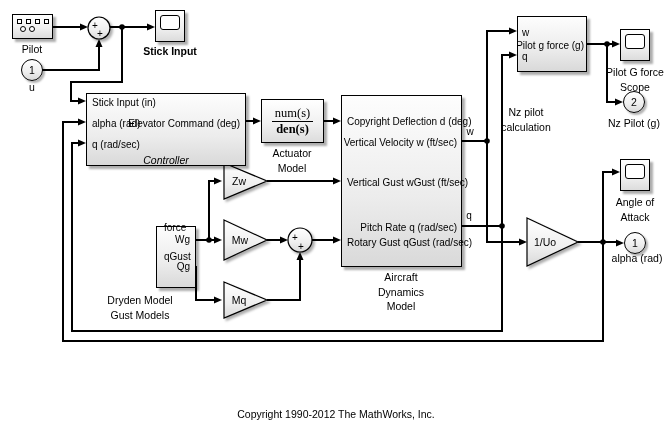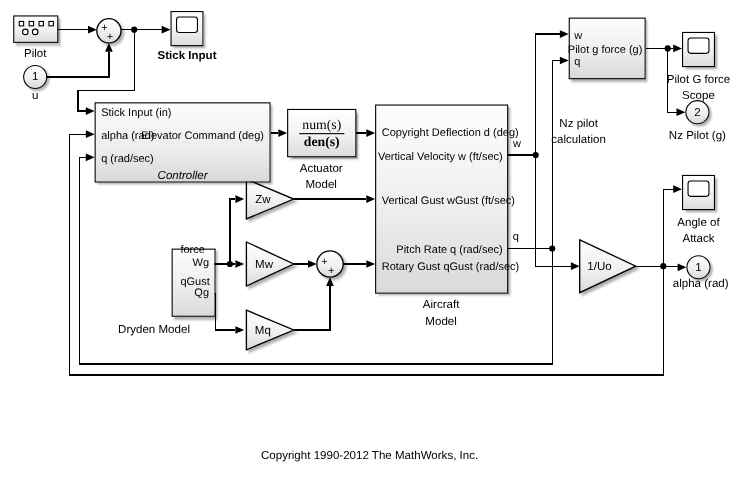--- a/index.html
+++ b/index.html
@@ -216,29 +216,31 @@
 
   <div class="blk subsys" style="left:341px;top:95px;width:121px;height:172px;">
     <span class="port-label" style="left:5px;top:20px;">Copyright Deflection d (deg)</span>
     <span class="port-label pr" style="right:4px;top:41px;">Vertical Velocity w (ft/sec)</span>
     <span class="port-label" style="left:5px;top:81px;">Vertical Gust wGust (ft/sec)</span>
     <span class="port-label pr" style="right:4px;top:126px;">Pitch Rate q (rad/sec)</span>
     <span class="port-label" style="left:5px;top:141px;">Rotary Gust qGust (rad/sec)</span>
   </div>
   <div class="lbl lbl2" style="left:351px;top:270px;width:100px;">
     <div>Aircraft</div>
+    <div>Dynamics</div>
     <div>Model</div>
   </div>
 
   <div class="blk subsys" style="left:120px;top:226px;width:40px;height:62px;margin-left:36px;">
     <span class="port-label pr" style="right:5px;top:7px;">Wg</span>
     <span class="port-label pr" style="right:5px;top:34px;">Qg</span>
   </div>
   <div class="lbl lbl2" style="left:88px;top:293px;width:104px;">
     <div>Dryden Model</div>
+    <div>Gust Models</div>
   </div>
 
   <div class="blk subsys" style="left:517px;top:16px;width:70px;height:56px;">
     <span class="port-label" style="left:4px;top:10px;">w</span>
     <span class="port-label pr" style="right:2px;top:23px;">Pilot g force (g)</span>
     <span class="port-label" style="left:4px;top:34px;">q</span>
   </div>
   <div class="lbl lbl2" style="left:486px;top:74px;width:80px;margin-top:31px;">
     <div>Nz pilot</div>
     <div>calculation</div>

